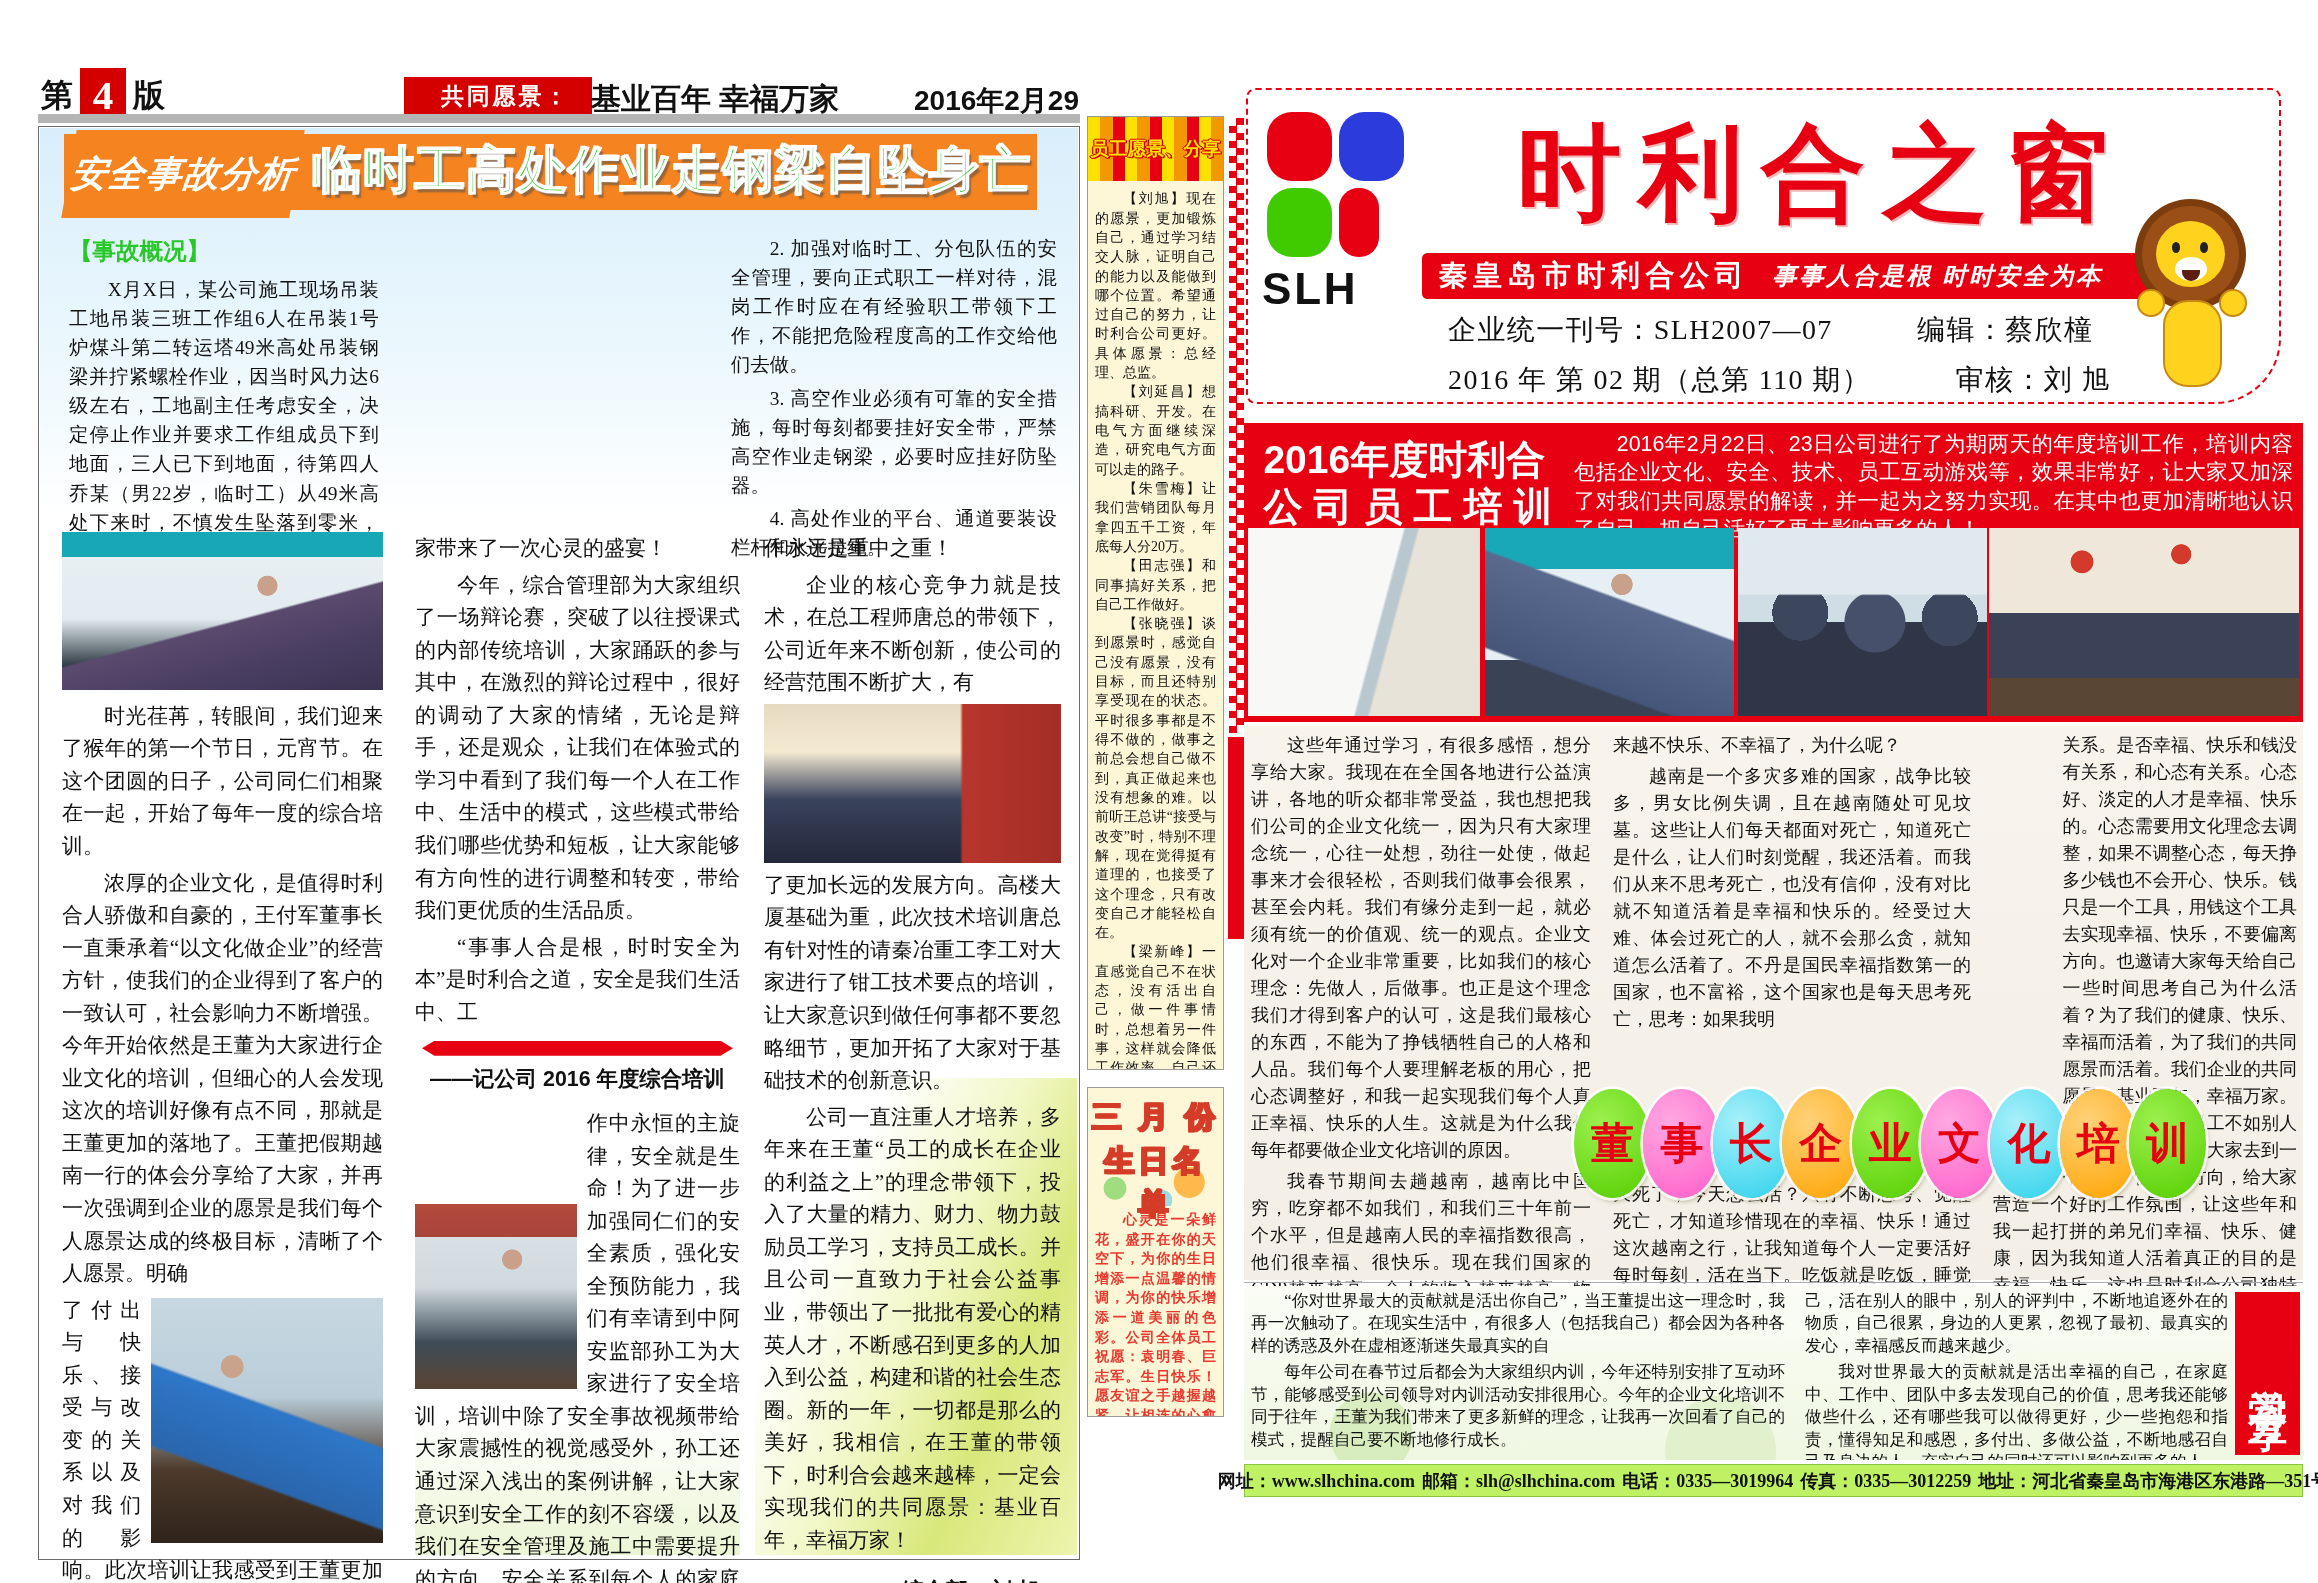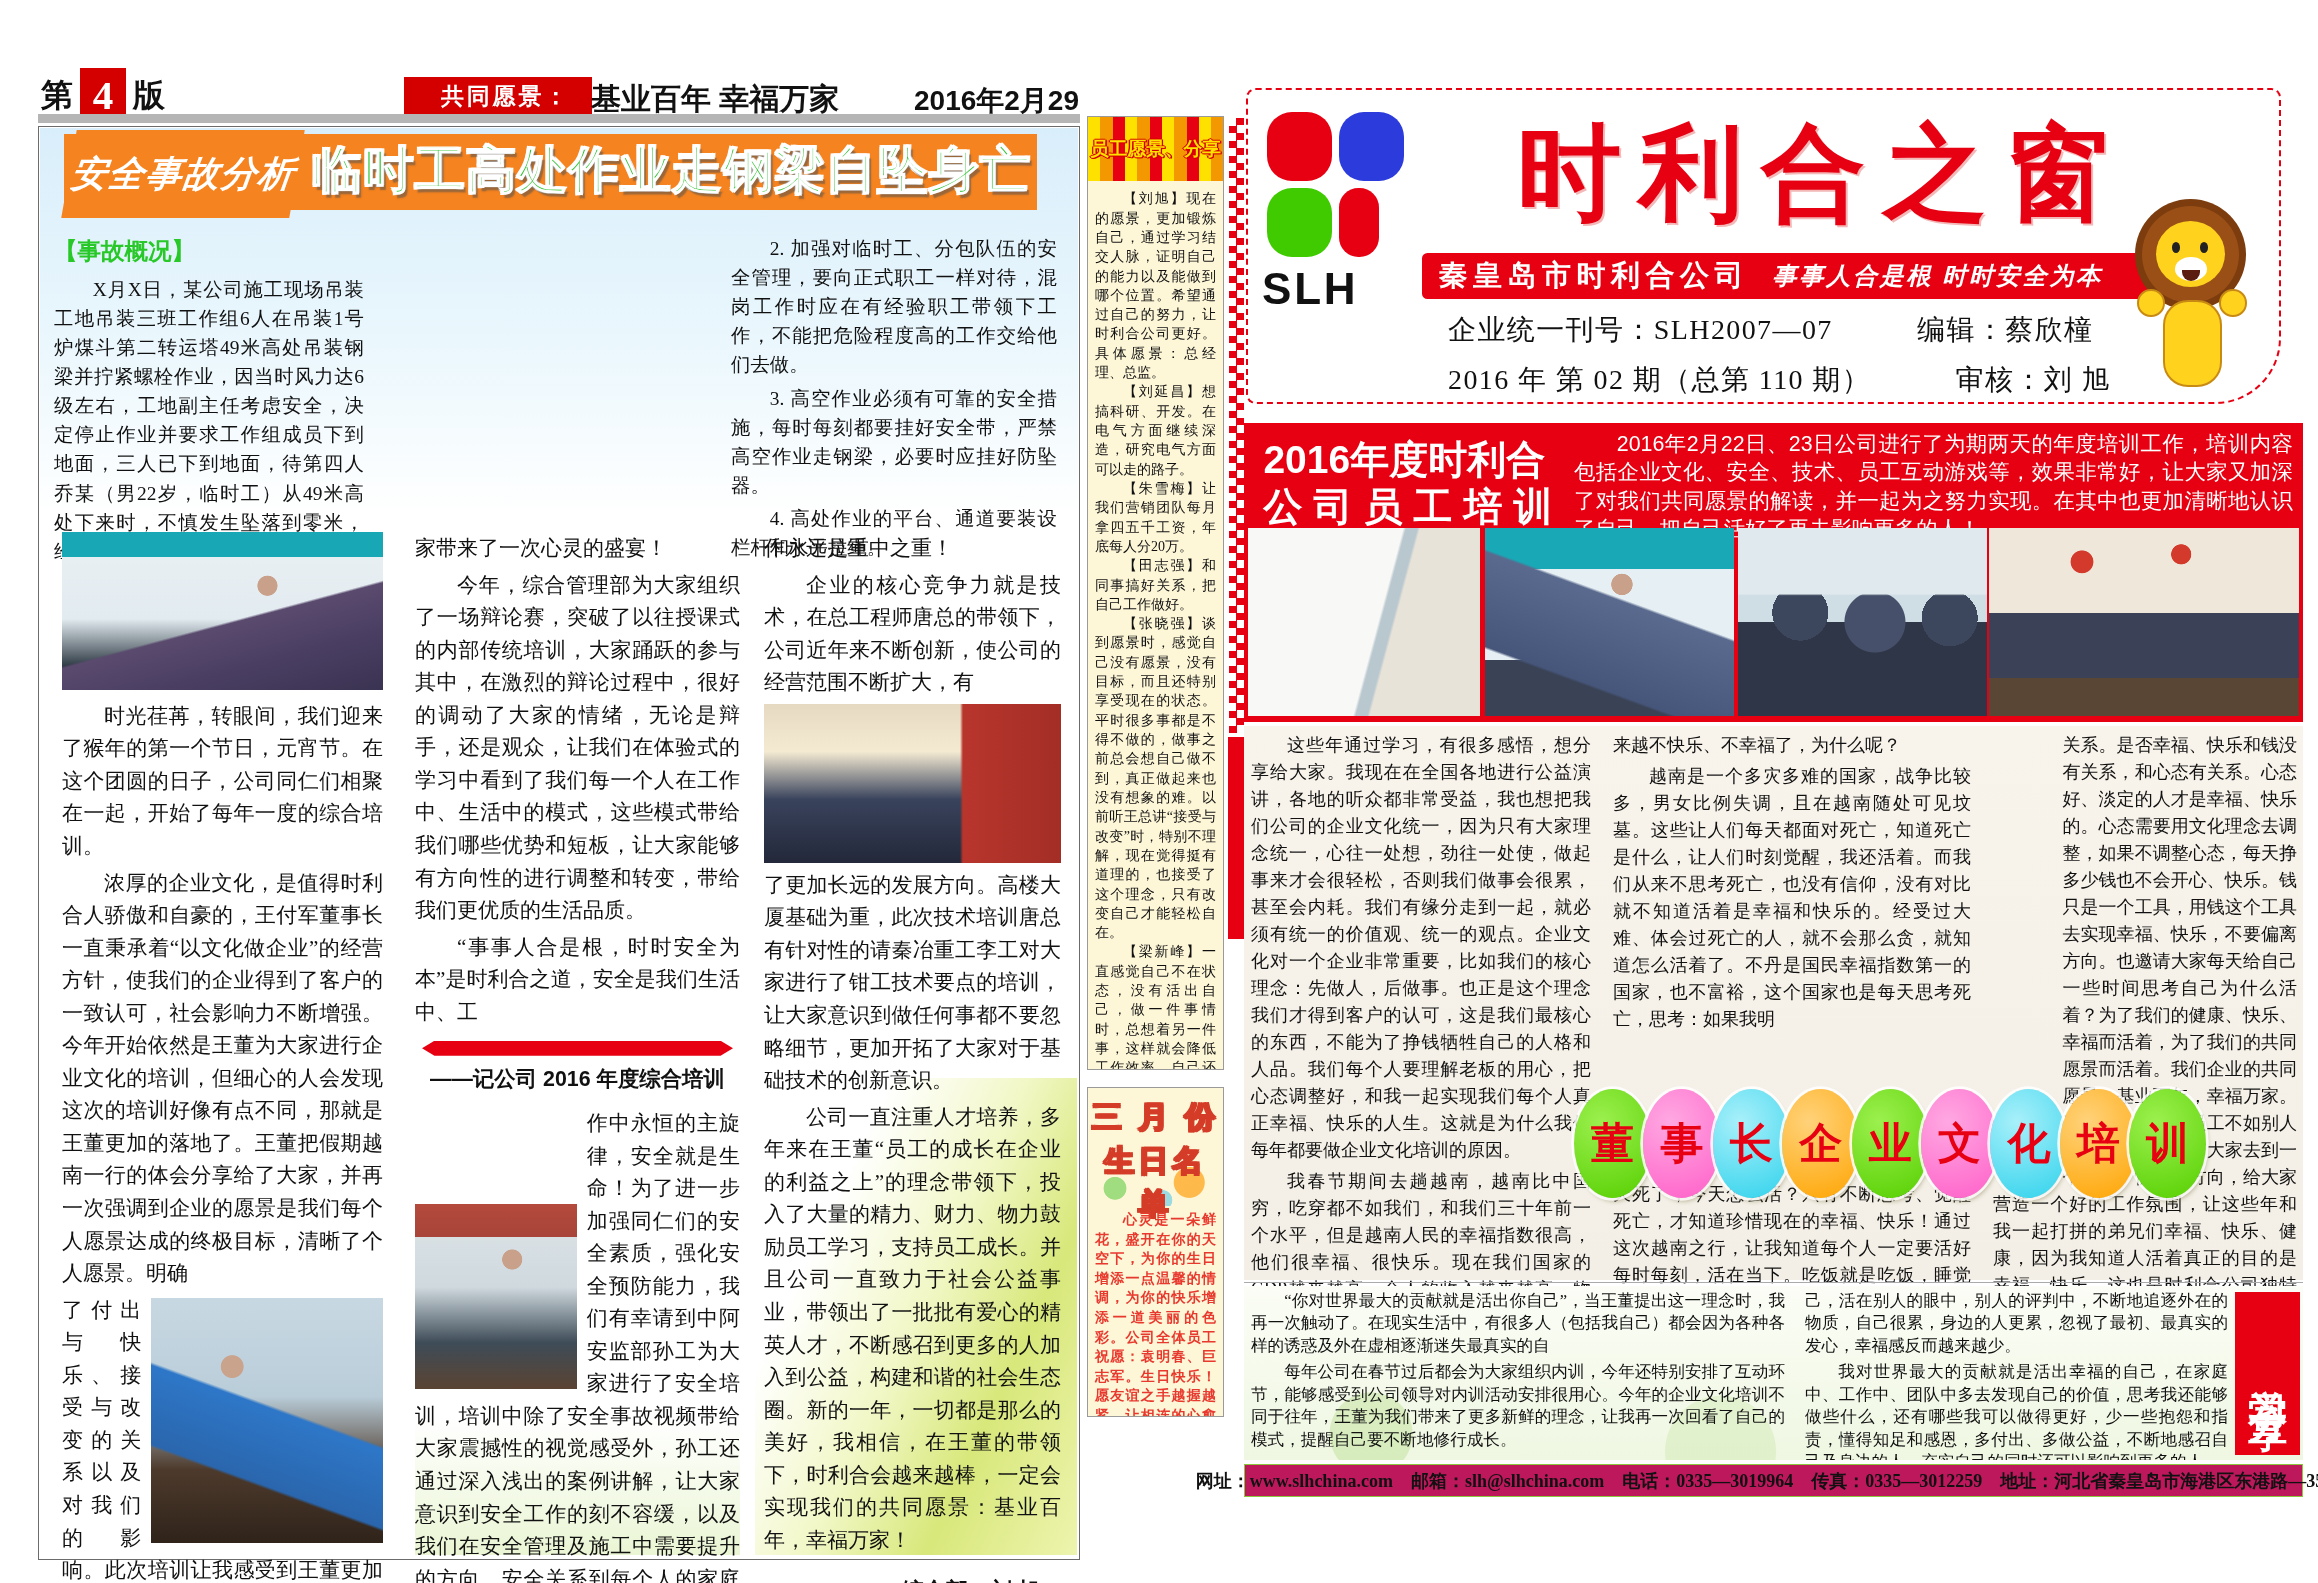--- a/index.html
+++ b/index.html
@@ -27,21 +27,21 @@
   #lp-kicker{left:69px;top:130px;width:228px;height:88px;background:#f5831f;transform:skewX(-10deg);
              display:flex;align-items:center;justify-content:center;}
   #lp-kicker span{font-style:italic;font-weight:900;color:#fff;font-size:36px;transform:skewX(4deg);
                   font-family:"Liberation Sans",sans-serif;letter-spacing:1.4px;}
   #lp-headline{left:312px;top:137px;width:754px;font-size:50px;font-weight:900;color:#30c230;
                font-family:"Liberation Sans",sans-serif;letter-spacing:1.4px;white-space:nowrap;
                -webkit-text-stroke:1.4px #ffffff;
                text-shadow:2.8px 3.5px 1.4px rgba(80,80,80,.55), -1.4px -1.4px 0 #fff,1.4px -1.4px 0 #fff,-1.4px 1.4px 0 #fff;}
 
   .icol{top:234px;height:277px;font-size:19.4px;line-height:1.5;}
-  #icol1{left:54px;width:310px;}
+  #icol1{left:69px;width:310px;}
   #icol2{left:400px;width:310px;}
   #icol3{left:731px;width:326px;}
   .ihead{font-size:23.5px;font-weight:900;color:#28c828;font-family:"Liberation Sans",sans-serif;margin:0 0 5.5px 0;}
 
   #lp-wheat{left:755px;top:1078px;width:322px;height:477px;
             background:linear-gradient(115deg,rgba(255,255,255,0) 25%,rgba(226,238,130,.45) 50%,rgba(200,222,66,.7) 72%,rgba(234,242,160,.85) 100%);}
   #lp-green2{left:415px;top:1417px;width:325px;height:138px;
              background:linear-gradient(180deg,rgba(255,255,255,0),rgba(214,236,170,.5));}
 
   .lgcol{font-size:21px;line-height:1.55;}
@@ -183,22 +183,22 @@
              background:
               radial-gradient(circle at 12% 85%, rgba(170,215,120,.35) 0 41px, rgba(0,0,0,0) 42px),
               radial-gradient(circle at 45% 95%, rgba(190,225,150,.3) 0 55px, rgba(0,0,0,0) 56px),
               linear-gradient(180deg,#fbfdf6,#eff7e2);}
   #rbA{position:absolute;left:7px;top:4.1px;width:534px;}
   #rbB{position:absolute;left:561px;top:4.1px;width:423px;}
   #rp-vbanner{position:absolute;left:991px;top:5.5px;width:65px;height:163px;background:#e60012;
               display:flex;align-items:center;justify-content:center;}
   #rp-vbanner span{writing-mode:vertical-rl;color:#fff;font-size:39px;font-weight:900;
                    font-family:"Liberation Sans",sans-serif;letter-spacing:7px;}
-  #rp-footer{left:1244px;top:1464px;width:1059px;height:33px;background:#be185d;border:1.4px solid #8cc63f;
-             box-sizing:border-box;display:flex;align-items:center;justify-content:center;gap:18px;
+  #rp-footer{left:1244px;top:1464px;width:1059px;height:33px;background:#bef264;border:1.4px solid #8cc63f;
+             box-sizing:border-box;display:flex;align-items:center;justify-content:center;gap:7px;
              font-size:18px;font-weight:bold;white-space:nowrap;}
 </style>
 </head>
 <body>
 
 <div id="page">
 
   <header class="abs" id="lp-header">
     <div class="edition">
       <span>第</span>

